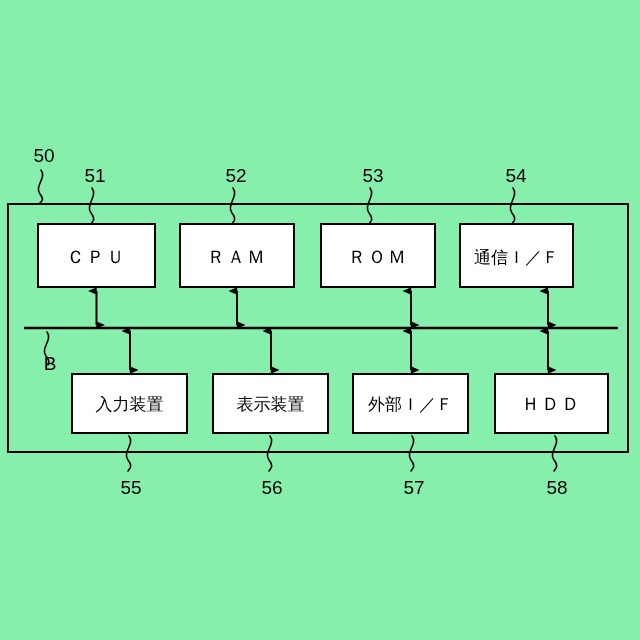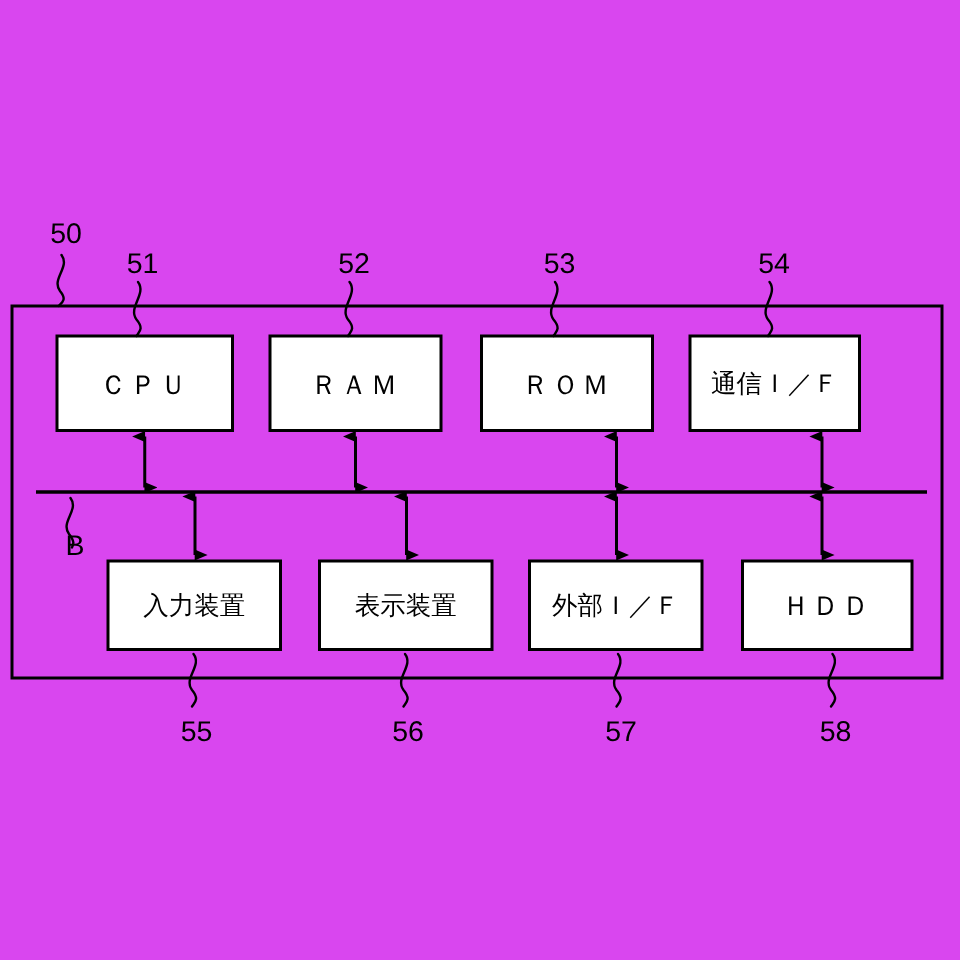--- a/index.html
+++ b/index.html
@@ -4,21 +4,21 @@
 <style>
   html, body {
     margin: 0;
     padding: 0;
     background: #ffffff;
   }
   #figure {
     position: relative;
     width: 640px;
     height: 640px;
-    background: #d946ef;
+    background: #86efac;
     font-family: "Liberation Sans", sans-serif;
     overflow: hidden;
   }
   #figure svg {
     position: absolute;
     top: 0;
     left: 0;
     width: 640px;
     height: 640px;
   }

